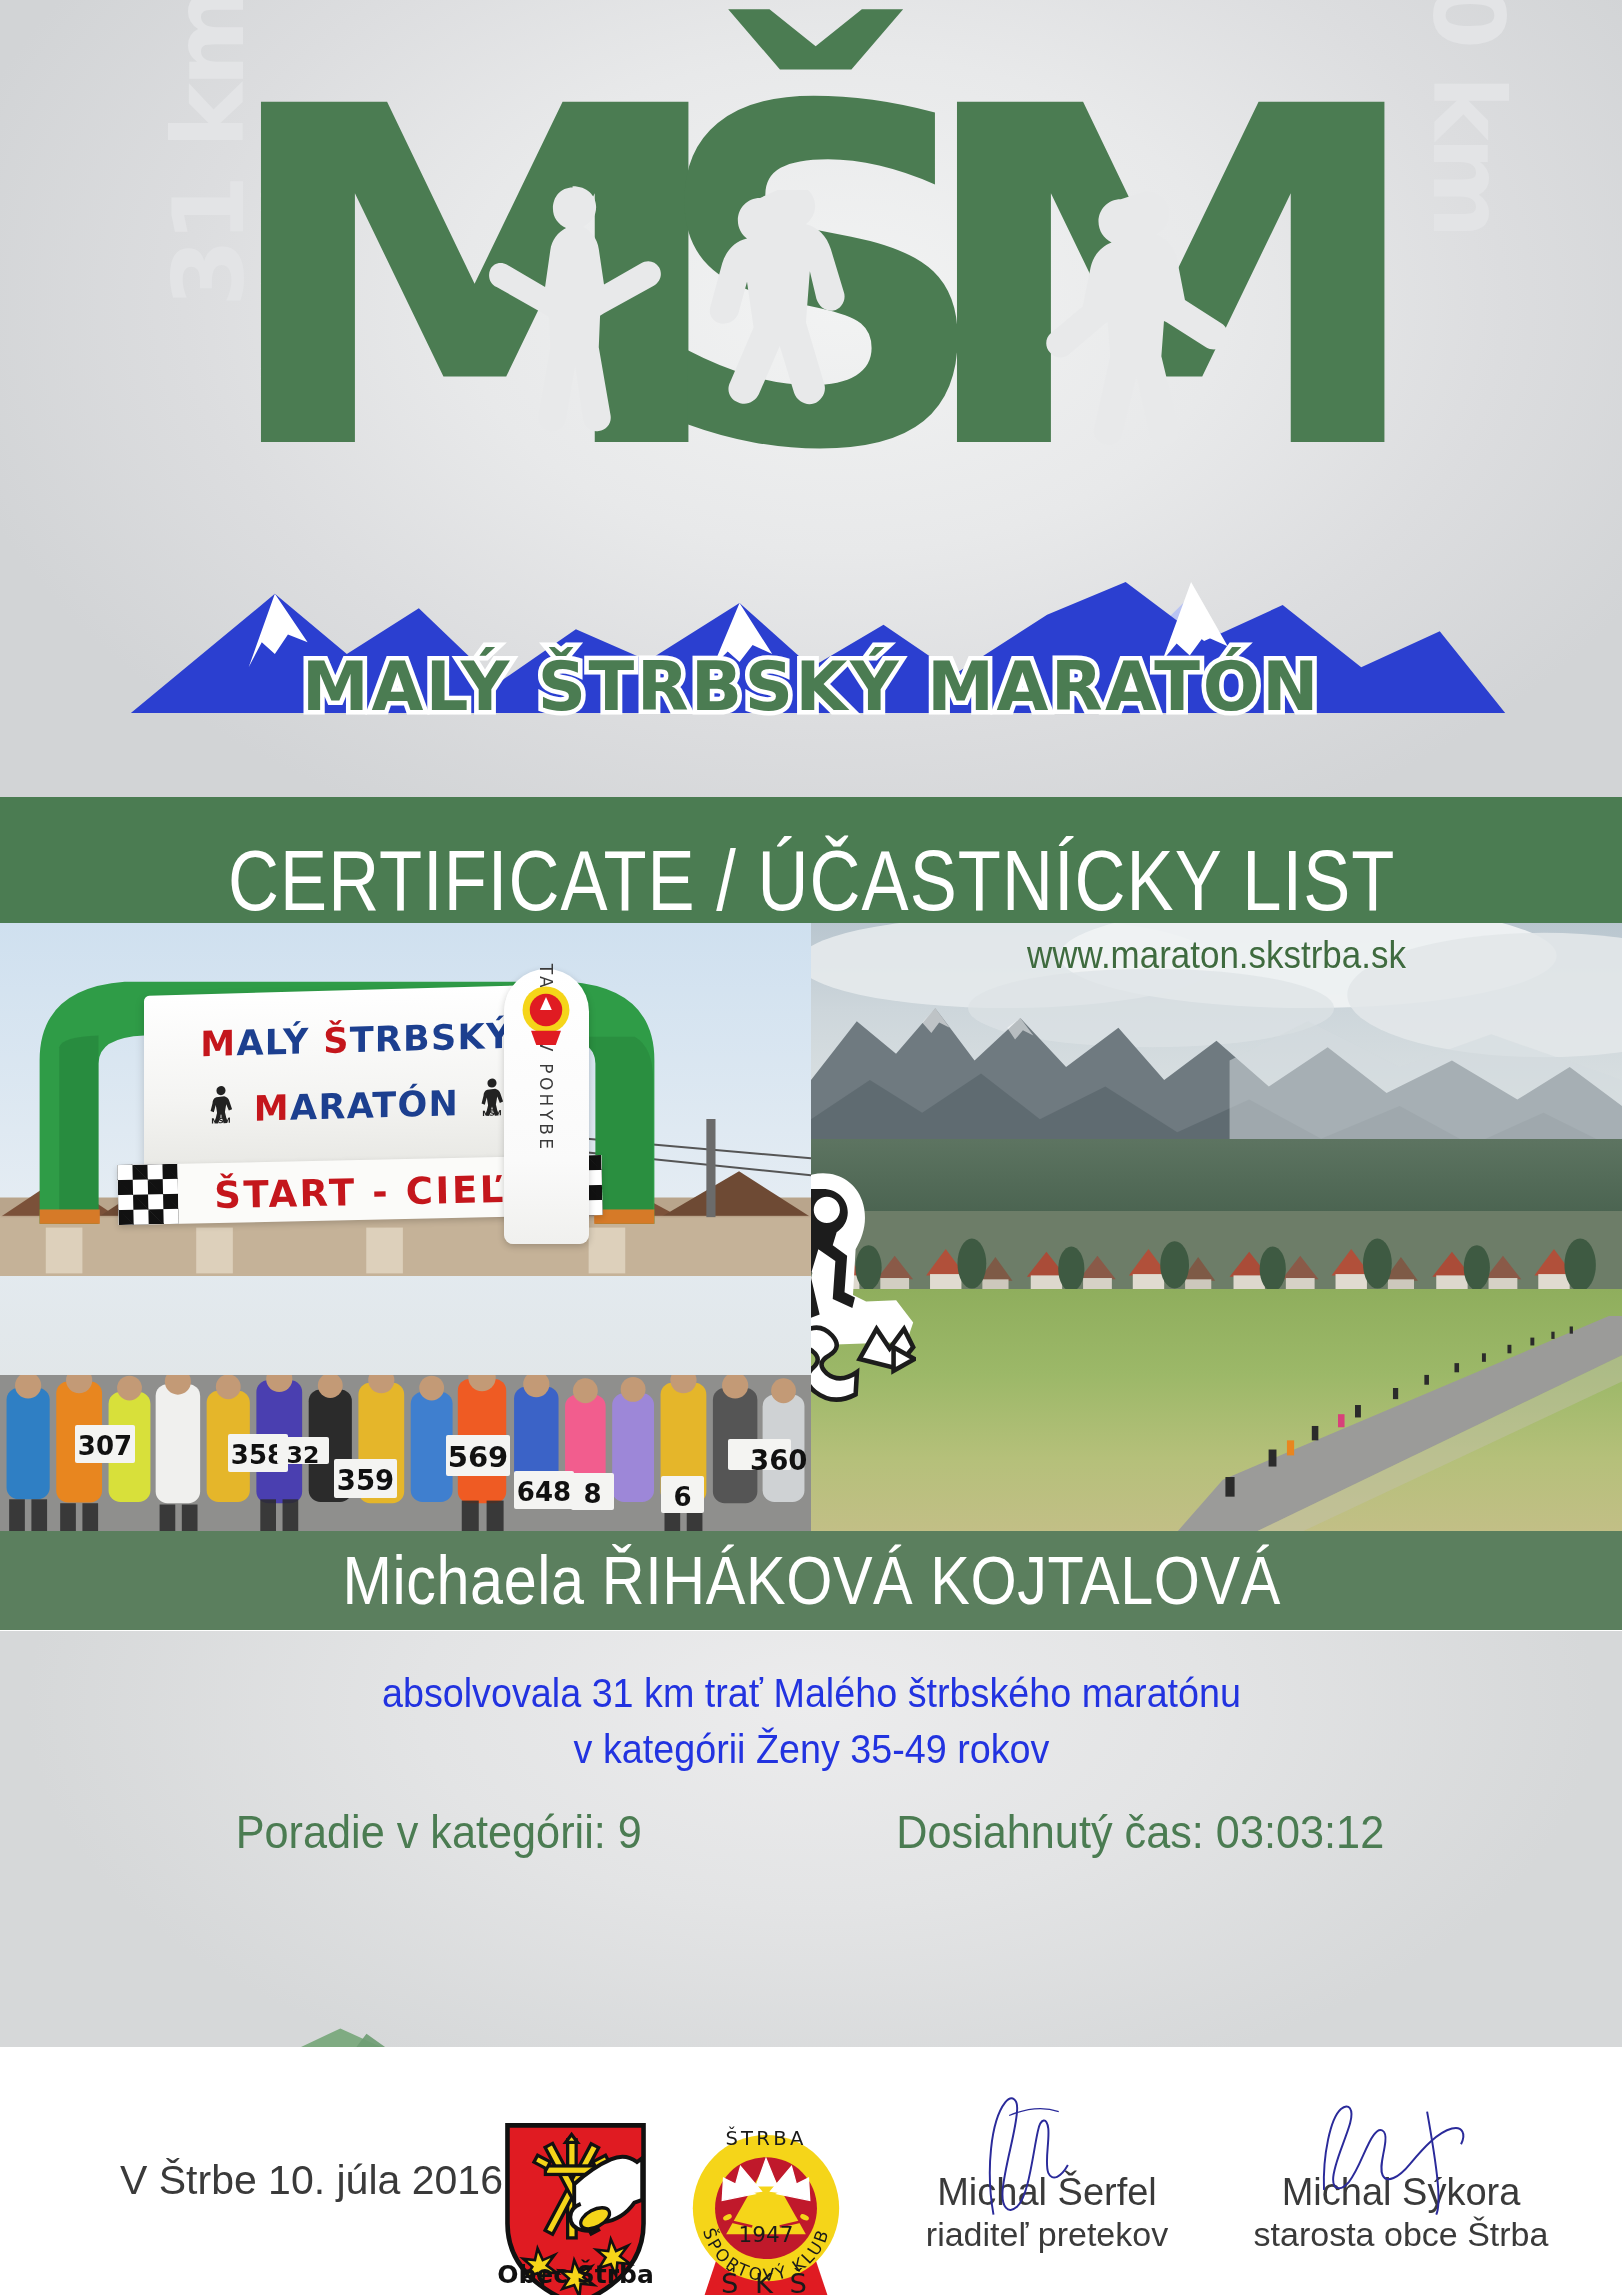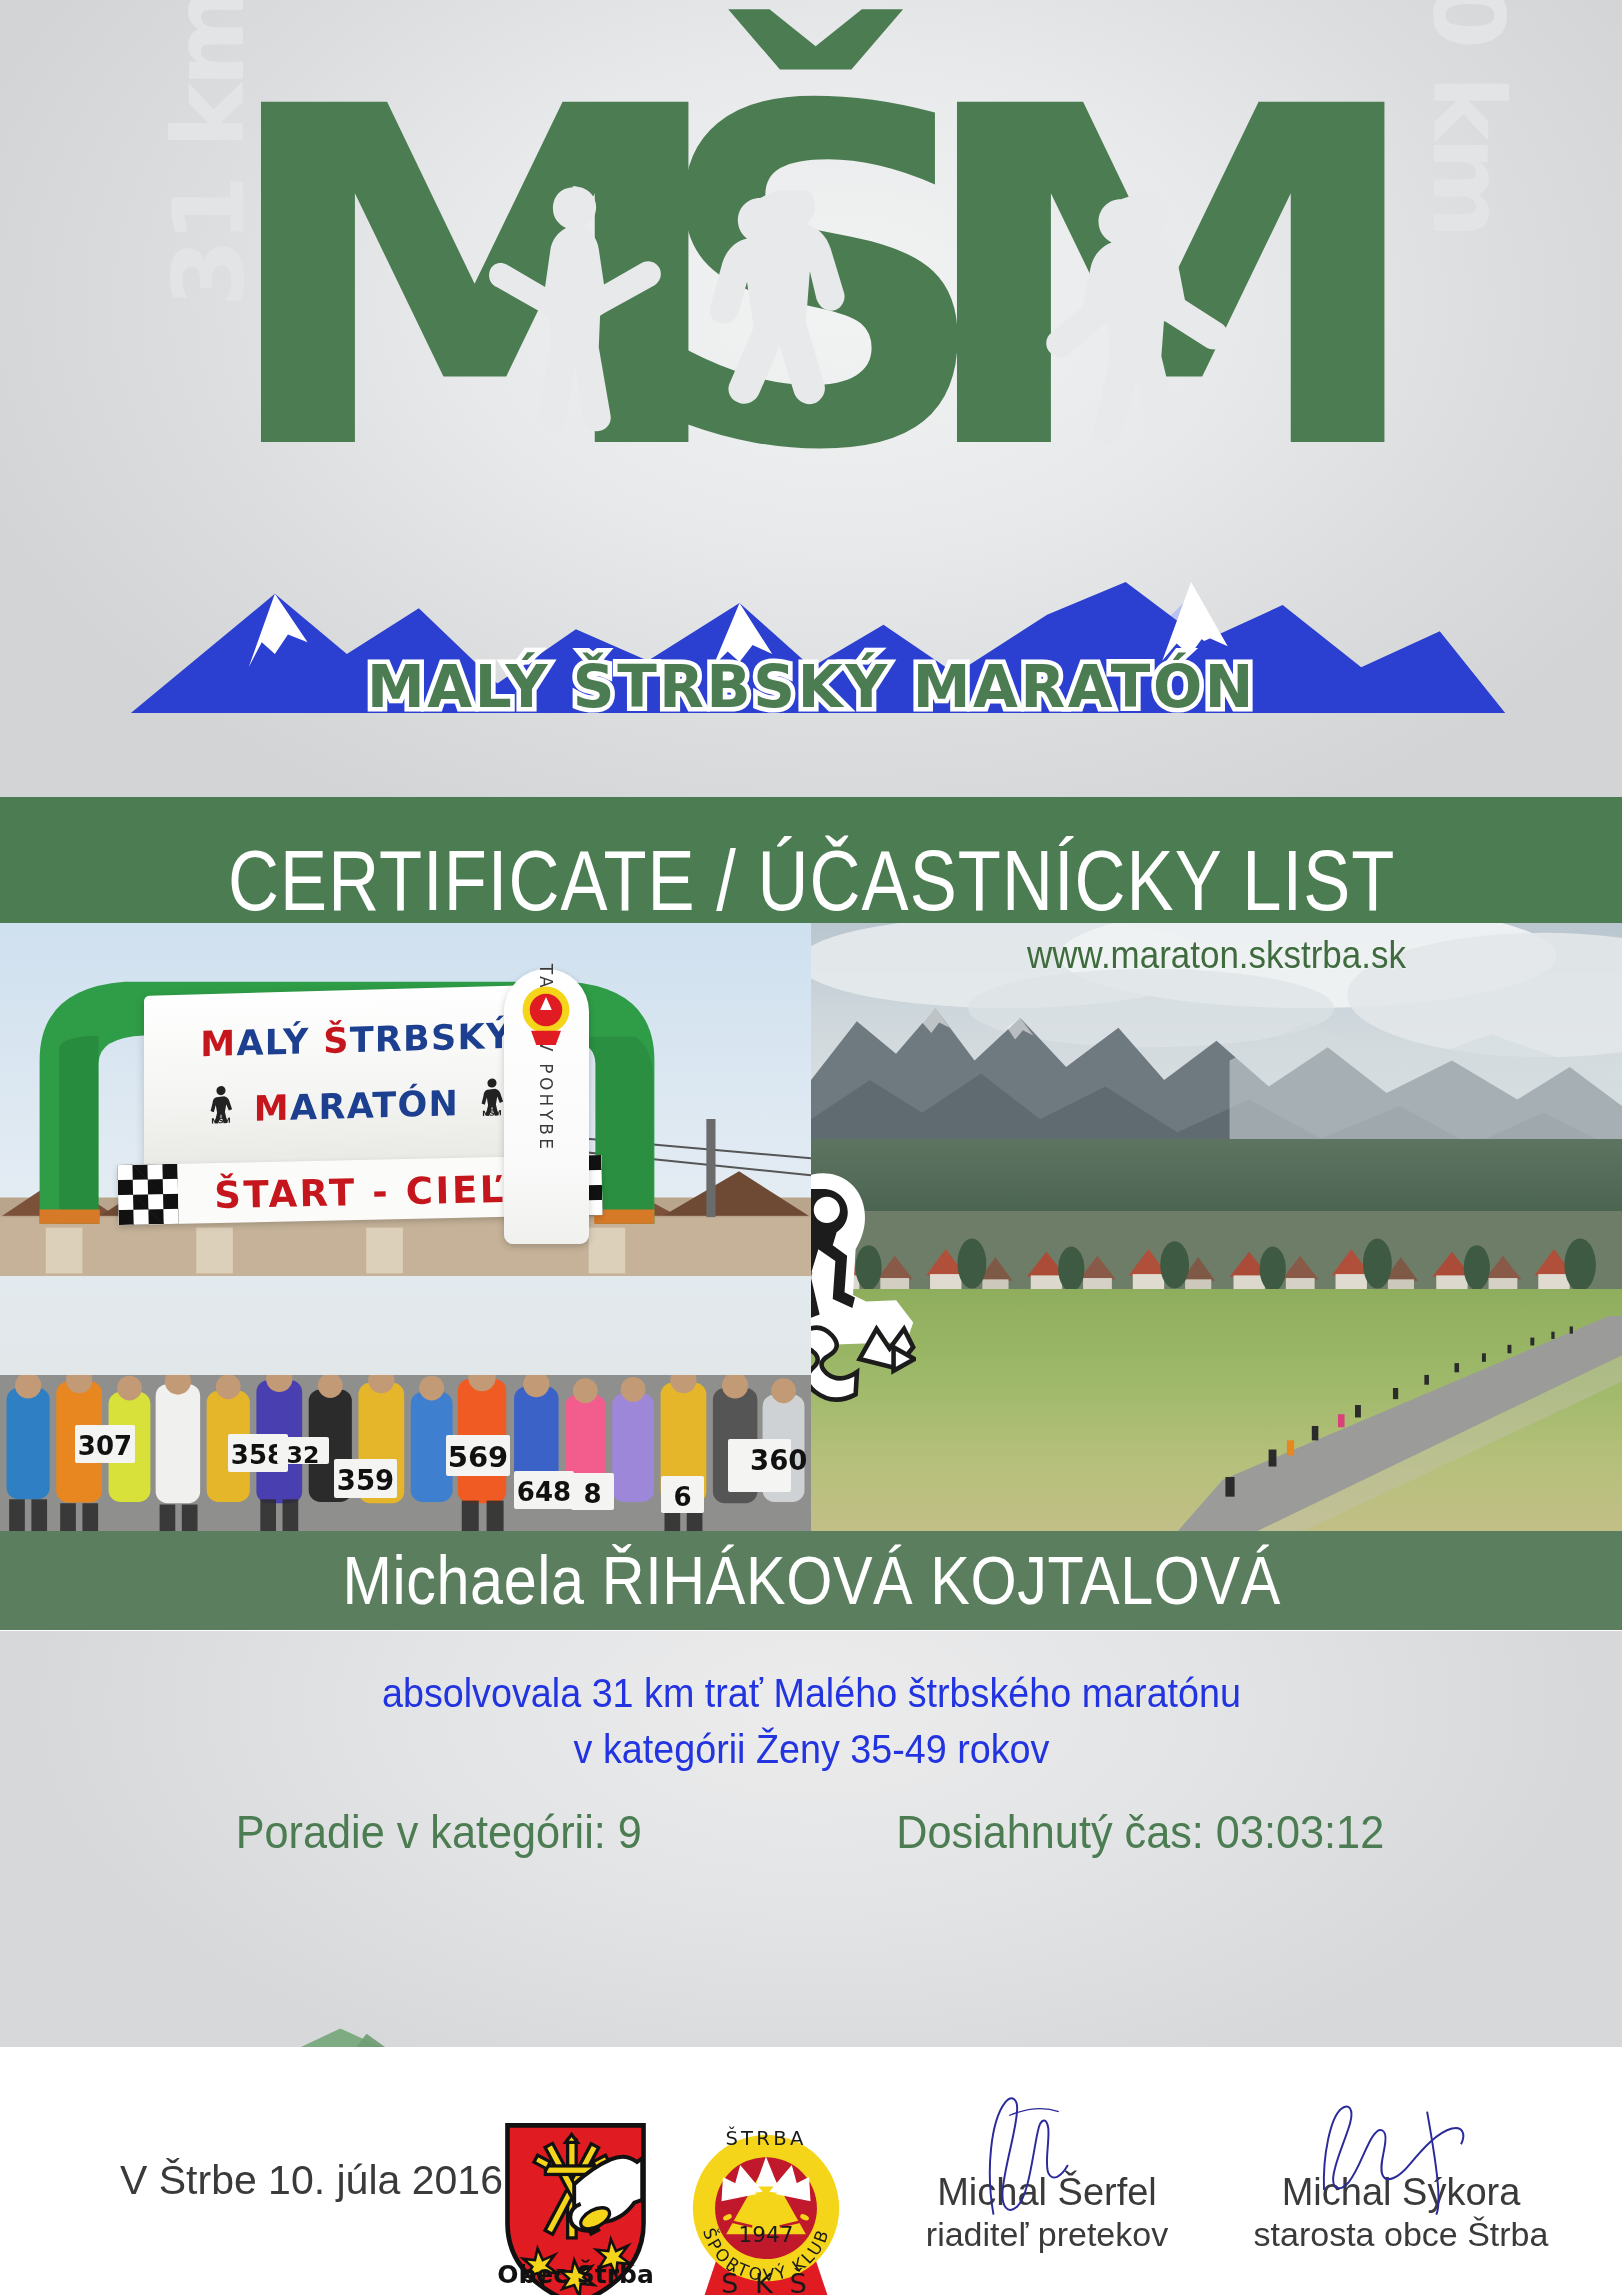--- a/index.html
+++ b/index.html
@@ -58,21 +58,21 @@
 
   
   .mtn-band { position:absolute; left:0; top:543px; width:1623px; height:144px; }
 
   
   .wordmark {
     position:absolute; left:0; top:615px; width:1623px;
     text-align:center;
     font-family:"DejaVu Sans", sans-serif;
     font-weight:bold;
-    font-size:58px;
+    font-size:67px;
     line-height:92px;
     letter-spacing:2.6px;
     color:#4b7c52;
     -webkit-text-stroke:9.2px #ffffff;
     paint-order:stroke fill;
     white-space:nowrap;
   }
   .wordmark-inner {
     text-shadow:
       0 0 0 #fff;
@@ -431,21 +431,21 @@
         </svg>
 
         <div class="bib" style="left:75px;  top:50px;  width:60px; height:38px; font-size:26px; padding-top:7.9px;">307</div>
         <div class="bib" style="left:228px;  top:59px;  width:60px; height:38px; font-size:26px; padding-top:7.9px;">358</div>
         <div class="bib" style="left:277px;  top:38px;  width:52px; height:27px; font-size:23.6px; padding-top:6.5px;margin-top:24px;">32</div>
         <div class="bib" style="left:334px;  top:84px; width:63px; height:39px; font-size:27.5px; padding-top:7.9px;">359</div>
         <div class="bib" style="left:446px;  top:60px;  width:64px; height:41px; font-size:29px; padding-top:7.9px;">569</div>
         <div class="bib" style="left:514px;  top:96px; width:60px; height:38px; font-size:26px; padding-top:7.9px;">648</div>
         <div class="bib" style="left:571px;  top:98px; width:43px; height:37px; font-size:26px; padding-top:7.9px;">8</div>
         <div class="bib" style="left:661px; top:101px; width:43px; height:37px; font-size:26px; padding-top:7.9px;">6</div>
-        <div class="bib" style="left:728px; top:64px;  width:63px; height:53px; font-size:27.5px; padding-top:7.9px;padding-left:22px;">360</div>
+        <div class="bib" style="left:728px; top:64px;  width:63px; height:31px; font-size:27.5px; padding-top:7.9px;padding-left:22px;">360</div>
       </div>
     </div>
 
     <div class="photo-right">
       <div class="pr-sky"></div>
       <svg class="pr-clouds" viewBox="0 0 1240 330" preserveAspectRatio="none">
         <ellipse cx="300" cy="60" rx="320" ry="70" fill="#e6eaec" opacity="0.9"></ellipse>
         <ellipse cx="760" cy="50" rx="380" ry="80" fill="#eff2f3" opacity="0.95"></ellipse>
         <ellipse cx="1120" cy="110" rx="300" ry="95" fill="#e2e7e9" opacity="0.9"></ellipse>
         <ellipse cx="520" cy="130" rx="280" ry="60" fill="#dde3e5" opacity="0.7"></ellipse>

